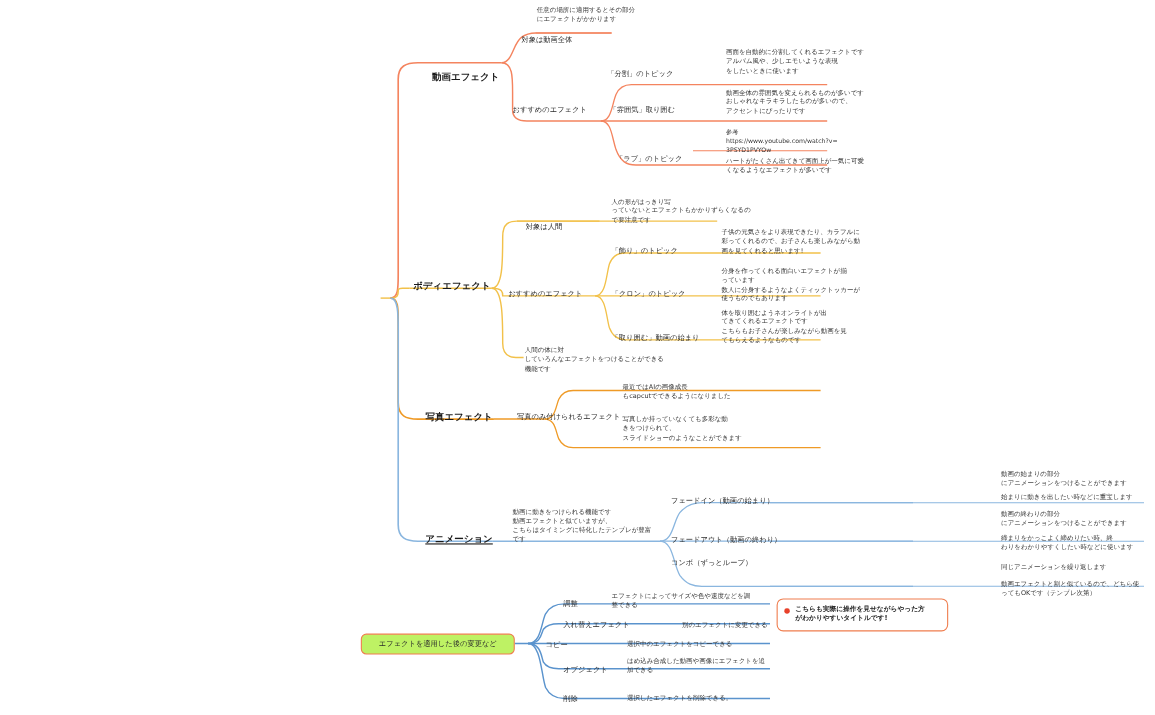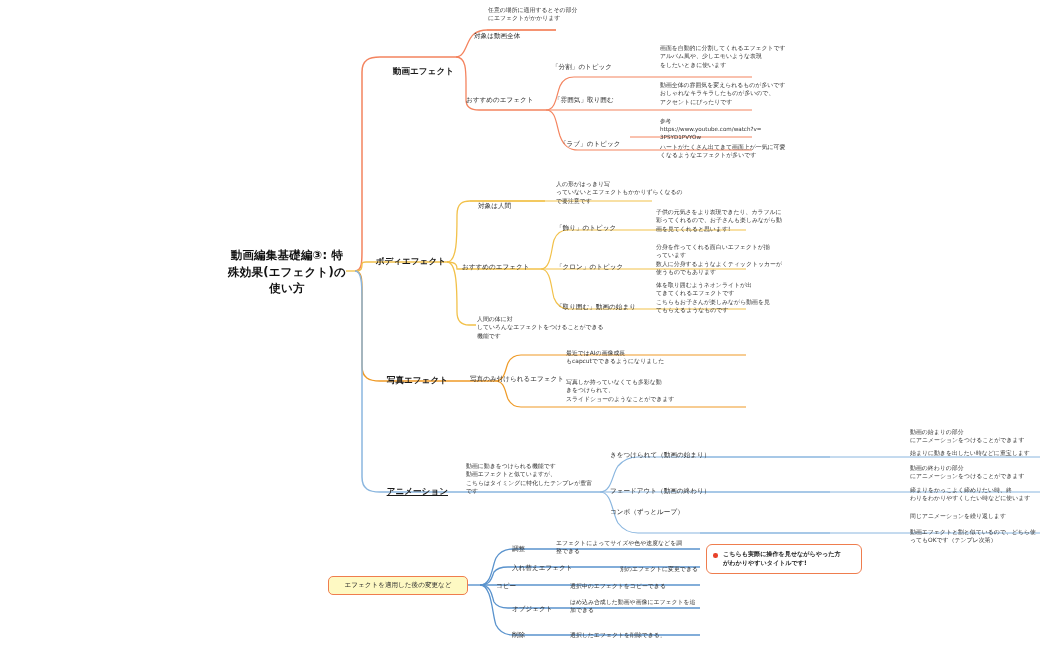--- a/index.html
+++ b/index.html
@@ -27,21 +27,21 @@
   
   .l1{font-size:8.6px;font-weight:bold;color:#1a1a1a;text-align:right;}
   
   .l2{font-size:6.6px;color:#2b2b2b;}
   
   .leaf{font-size:5.9px;color:#333333;line-height:1.42;}
   .leaf-sm{font-size:5.6px;color:#333333;line-height:1.45;}
   
   .boxed{
     border:1.2px solid #ef7d4e;border-radius:5px;
-    background:#fef9c3;padding:4px 7px;
+    background:#bef264;padding:4px 7px;
     font-size:6.6px;color:#2b2b2b;
   }
   .callout{
     border:1.3px solid #ef7d4e;border-radius:6px;background:#ffffff;
     padding:5px 8px 5px 16px;font-size:6.1px;font-weight:bold;color:#2b2b2b;
     line-height:1.45;position:absolute;
   }
   .dot{
     position:absolute;left:6px;top:8px;width:4.5px;height:4.5px;
     border-radius:50%;background:#e8412a;
@@ -98,21 +98,20 @@
     <path d="M700 533 L 1040 533" stroke="#8ab6df" stroke-width="1.0" fill="none"></path>
 
     <path d="M468 585 L 480 585" stroke="#5a93cd" stroke-width="1.4" fill="none"></path>
     <path d="M480 585 C 492 585 492 566 496 558 C 500 551 506 549 513 549 L 700 549" stroke="#5a93cd" stroke-width="1.3" fill="none"></path>
     <path d="M480 585 C 492 585 492 576 494 572 C 497 568 502 567 508 567 L 700 567" stroke="#5a93cd" stroke-width="1.3" fill="none"></path>
     <path d="M480 585 C 490 585 492 585 497 585 L 700 585" stroke="#5a93cd" stroke-width="1.3" fill="none"></path>
     <path d="M480 585 C 492 585 492 597 494 602 C 497 607 502 608 508 608 L 700 608" stroke="#5a93cd" stroke-width="1.3" fill="none"></path>
     <path d="M480 585 C 492 585 492 614 496 625 C 500 633 506 635 513 635 L 700 635" stroke="#5a93cd" stroke-width="1.3" fill="none"></path>
   </svg>
 
-  <div class="node root lbl">動画編集基礎編③: 特殊効果(エフェクト)の使い方</div>
 
   <div class="node l1 lbl" style="left:376px;top:66px;width:78px;">動画エフェクト</div>
 
   <div class="node l2 lbl" style="left:474px;top:32px;width:90px;">対象は動画全体</div>
   <div class="node leaf lbl" style="left:488px;top:6px;width:150px;">任意の場所に適用するとその部分
 にエフェクトがかかります</div>
 
   <div class="node l2 lbl" style="left:466px;top:96px;width:94px;">おすすめのエフェクト</div>
 
   <div class="node l2 lbl" style="left:552px;top:63px;width:90px;">「分割」のトピック</div>
@@ -170,21 +169,21 @@
   <div class="node leaf lbl" style="left:566px;top:378px;width:190px;">写真しか持っていなくても多彩な動
 きをつけられて、
 スライドショーのようなことができます</div>
 
   <div class="node l1 lbl" style="left:368px;top:486px;width:80px;text-decoration:underline;">アニメーション</div>
   <div class="node leaf lbl" style="left:466px;top:462px;width:150px;">動画に動きをつけられる機能です
 動画エフェクトと似ていますが、
 こちらはタイミングに特化したテンプレが豊富
 です</div>
 
-  <div class="node l2 lbl" style="left:610px;top:451px;width:124px;">きをつけられて（動画の始まり）</div>
+  <div class="node l2 lbl" style="left:610px;top:451px;width:124px;">フェードイン（動画の始まり）</div>
   <div class="node leaf lbl" style="left:910px;top:428px;width:180px;">動画の始まりの部分
 にアニメーションをつけることができます</div>
   <div class="node leaf lbl" style="left:910px;top:449px;width:180px;">始まりに動きを出したい時などに重宝します</div>
 
   <div class="node l2 lbl" style="left:610px;top:487px;width:126px;">フェードアウト（動画の終わり）</div>
   <div class="node leaf lbl" style="left:910px;top:464px;width:180px;">動画の終わりの部分
 にアニメーションをつけることができます</div>
   <div class="node leaf lbl" style="left:910px;top:486px;width:180px;">締まりをかっこよく締めりたい時、終
 わりをわかりやすくしたい時などに使います</div>
 

